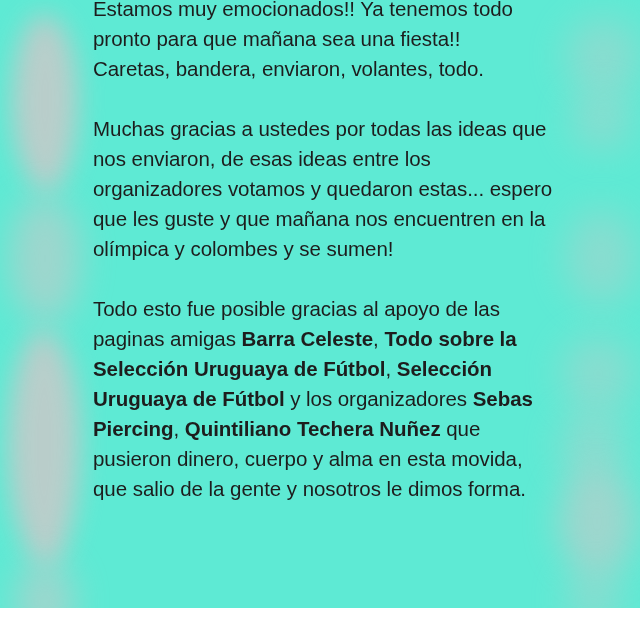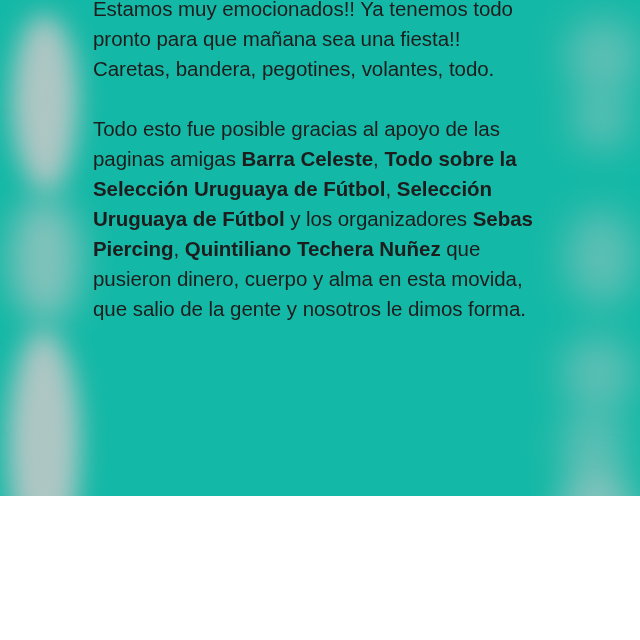--- a/index.html
+++ b/index.html
@@ -11,22 +11,22 @@
     width: 640px;
     height: 640px;
     overflow: hidden;
     font-family: "Liberation Sans", sans-serif;
     -webkit-font-smoothing: antialiased;
   }
 
   #post-screenshot {
     position: relative;
     width: 640px;
-    height: 496px;
-    background: #14b8a6;
+    height: 608px;
+    background: #5eead4;
     overflow: hidden;
   }
 
   
   .blur-layer {
     position: absolute;
     top: 0;
     left: 0;
     width: 640px;
     height: 640px;
@@ -93,17 +93,18 @@
     <div class="blob faint br1"></div>
     <div class="blob faint br2"></div>
     <div class="blob faint br3"></div>
     <div class="blob faint br4"></div>
     <div class="blob faint br5"></div>
     <div class="blob soft br6"></div>
     <div class="blob faint br7"></div>
   </div>
 
   <div class="post-body" id="post-body">
-      <p class="para"><span>Estamos muy emocionados!! Ya tenemos todo pronto para que mañana sea una fiesta!!</span><br><span>Caretas, bandera, pegotines, volantes, todo.</span></p>
+      <p class="para"><span>Estamos muy emocionados!! Ya tenemos todo pronto para que mañana sea una fiesta!!</span><br><span>Caretas, bandera, enviaron, volantes, todo.</span></p>
+      <p class="para"><span>Muchas gracias a ustedes por todas las ideas que nos enviaron, de esas ideas entre los organizadores votamos y quedaron estas... espero que les guste y que mañana nos encuentren en la olímpica y colombes y se sumen!</span></p>
       <p class="para"><span>Todo esto fue posible gracias al apoyo de las paginas amigas </span><span class="bold">Barra Celeste</span><span>, </span><span class="bold">Todo sobre la Selección Uruguaya de Fútbol</span><span>, </span><span class="bold">Selección Uruguaya de Fútbol</span><span> y los organizadores </span><span class="bold">Sebas Piercing</span><span>, </span><span class="bold">Quintiliano Techera Nuñez</span><span> que pusieron dinero, cuerpo y alma en esta movida, que salio de la gente y nosotros le dimos forma.</span><br></p>
     </div>
 
 </div>
 
 </body></html>

